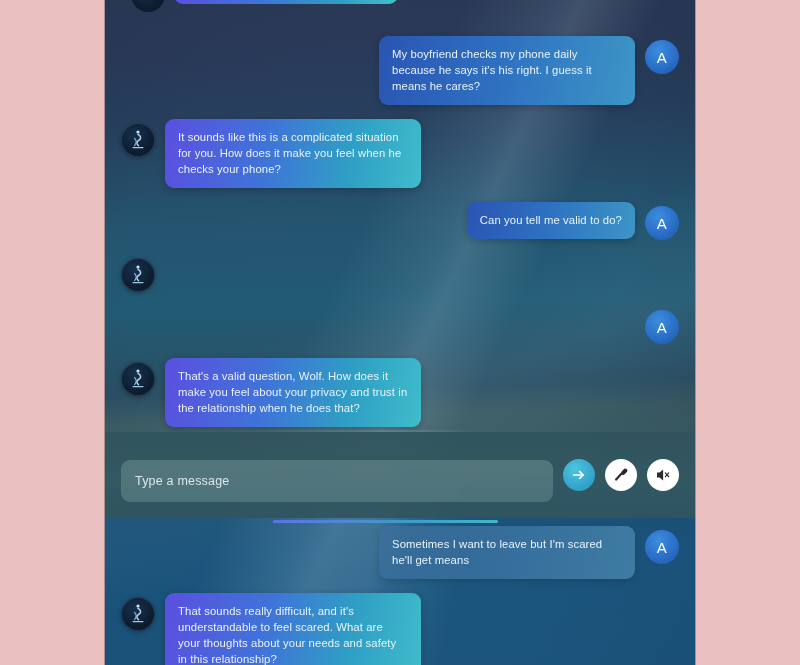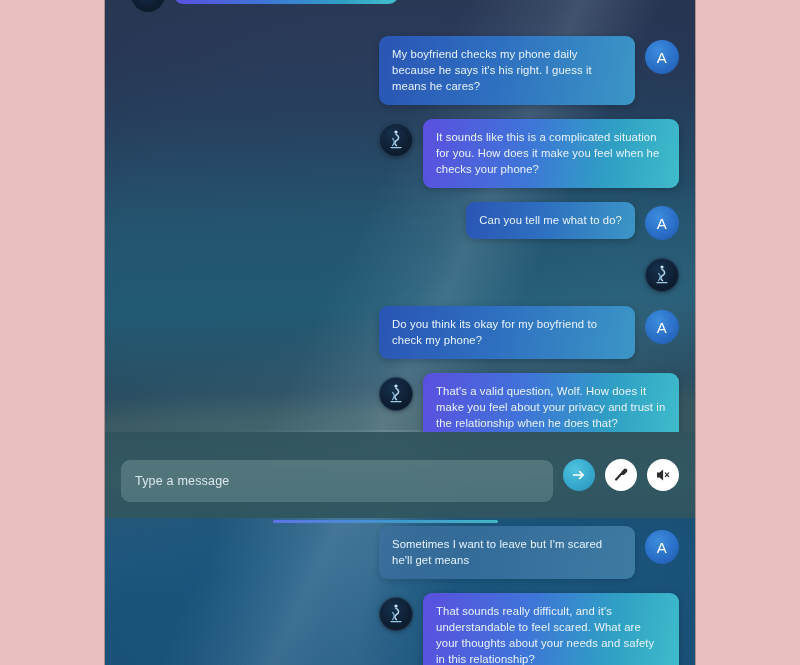--- a/index.html
+++ b/index.html
@@ -85,21 +85,21 @@
     padding: 0 16px;
     overflow: hidden;
   }
 
   .msg-row {
     display: flex;
     align-items: flex-start;
     gap: 10px;
     margin-bottom: 14px;
   }
-  .msg-row.bot  { justify-content: flex-end; }
+  .msg-row.bot  { justify-content: flex-start; }
   .msg-row.user { justify-content: flex-end; }
 
   .bubble {
     max-width: 256px;
     padding: 10px 13px 11px 13px;
     border-radius: 9px;
     font-size: 11.3px;
     line-height: 1.42;
     color: #eaf3fb;
     letter-spacing: 0.1px;
@@ -261,39 +261,38 @@
           <circle cx="10" cy="3" r="1.6" fill="#cfe6f7"></circle>
           <path d="M10 5.4 C13 7 13.5 9.5 11 11.2 C8.5 12.9 8 15 10.5 16.6" stroke="#bcdcf2" stroke-width="1.5" fill="none" stroke-linecap="round"></path>
           <path d="M6.6 9.5 C8.8 11.4 8.5 14 6.5 16.6" stroke="#7fb4d8" stroke-width="1.2" fill="none" stroke-linecap="round"></path>
           <path d="M5 18.6 H15" stroke="#9ccbe8" stroke-width="1.1" stroke-linecap="round"></path>
         </svg>
       </div>
       <div class="bubble bot">It sounds like this is a complicated situation for you. How does it make you feel when he checks your phone?</div>
     </div>
 
     <div class="msg-row user">
-      <div class="bubble user">Can you tell me what to do?</div>
+      <div class="bubble user">Can you tell me valid to do?</div>
       <div class="avatar user">
         <span>A</span>
       </div>
     </div>
 
     <div class="msg-row bot">
       <div class="avatar bot">
         <svg width="20" height="22" viewBox="0 0 20 22">
           <circle cx="10" cy="3" r="1.6" fill="#cfe6f7"></circle>
           <path d="M10 5.4 C13 7 13.5 9.5 11 11.2 C8.5 12.9 8 15 10.5 16.6" stroke="#bcdcf2" stroke-width="1.5" fill="none" stroke-linecap="round"></path>
           <path d="M6.6 9.5 C8.8 11.4 8.5 14 6.5 16.6" stroke="#7fb4d8" stroke-width="1.2" fill="none" stroke-linecap="round"></path>
           <path d="M5 18.6 H15" stroke="#9ccbe8" stroke-width="1.1" stroke-linecap="round"></path>
         </svg>
       </div>
     </div>
 
     <div class="msg-row user">
-      <div class="bubble user">Do you think its okay for my boyfriend to check my phone?</div>
       <div class="avatar user">
         <span>A</span>
       </div>
     </div>
 
     <div class="msg-row bot">
       <div class="avatar bot">
         <svg width="20" height="22" viewBox="0 0 20 22">
           <circle cx="10" cy="3" r="1.6" fill="#cfe6f7"></circle>
           <path d="M10 5.4 C13 7 13.5 9.5 11 11.2 C8.5 12.9 8 15 10.5 16.6" stroke="#bcdcf2" stroke-width="1.5" fill="none" stroke-linecap="round"></path>

